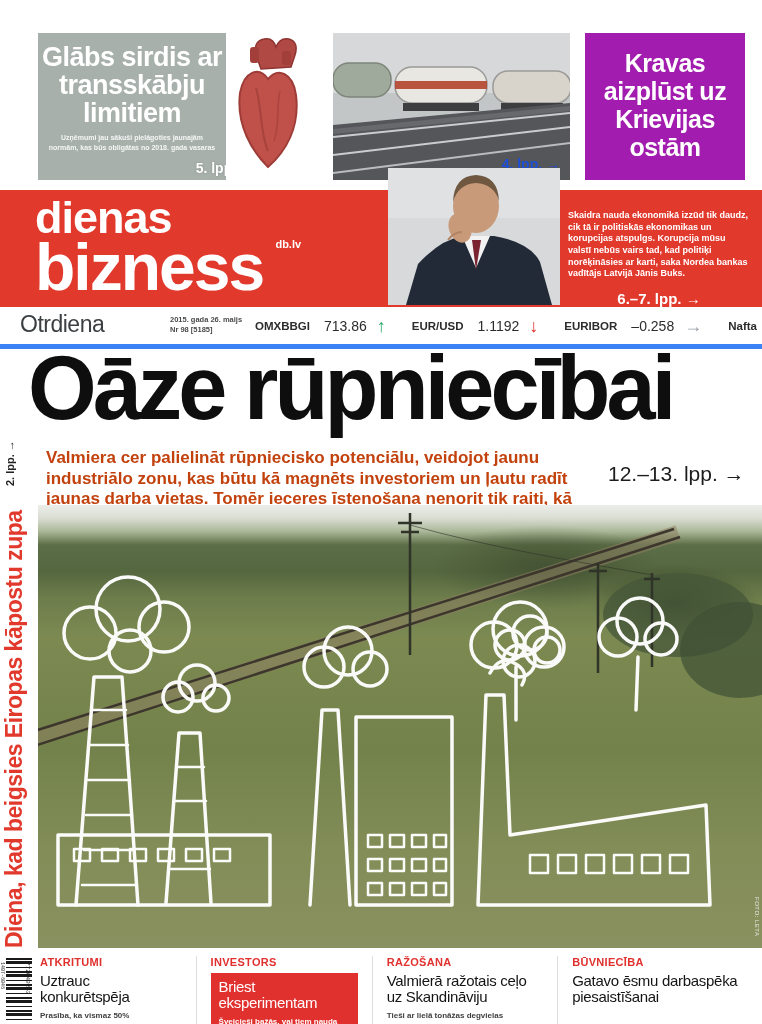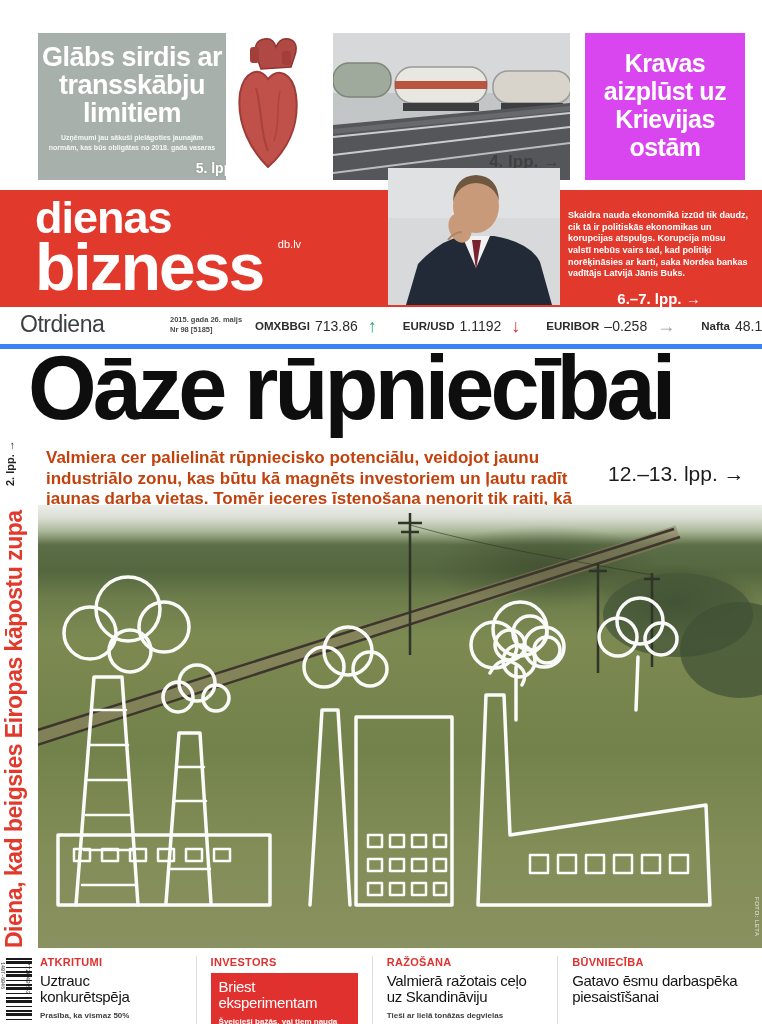--- a/index.html
+++ b/index.html
@@ -6,42 +6,42 @@
   body{width:762px;height:1024px;background:#fff;font-family:"Liberation Sans",sans-serif;overflow:hidden;}
   .page{position:relative;width:762px;height:1024px;background:#fff;overflow:hidden;}
 
   
   .teaser-left{position:absolute;left:38px;top:33px;width:188px;height:147px;background:#a8b0ac;color:#fff;text-align:center;}
   .teaser-left .t-title{font-size:27px;font-weight:bold;line-height:1.04;letter-spacing:-0.5px;padding-top:10px;}
   .teaser-left .t-sub{font-size:7px;font-weight:bold;line-height:1.4;margin-top:6px;padding:0 8px;color:#f4f6f5;}
   .teaser-left .t-page{position:absolute;right:-28px;bottom:4px;font-size:14px;font-weight:bold;color:#fff;text-shadow:0 0 2px rgba(120,130,125,.8);}
   .heart-zone{position:absolute;left:226px;top:33px;width:84px;height:147px;background:#fff;}
   .teaser-photo{position:absolute;left:333px;top:33px;width:237px;height:147px;overflow:hidden;}
-  .teaser-photo .t-page{position:absolute;right:10px;bottom:8px;font-size:17px;font-weight:bold;color:#404040;}
-  .teaser-right{position:absolute;left:585px;top:33px;width:160px;height:147px;background:#d946ef;color:#fff;text-align:center;}
+  .teaser-photo .t-page{position:absolute;right:10px;bottom:8px;font-size:14px;font-weight:bold;color:#1d4ed8;}
+  .teaser-right{position:absolute;left:585px;top:33px;width:160px;height:147px;background:#a21caf;color:#fff;text-align:center;}
   .teaser-right .t-title{font-size:25px;font-weight:bold;line-height:1.12;letter-spacing:-0.5px;padding-top:16px;}
 
   
   .masthead{position:absolute;left:0;top:190px;width:762px;height:117px;background:#e2392d;border-bottom:3px solid #7f1d1d;}
   .logo{position:absolute;left:35px;top:8px;color:#fff;line-height:.88;}
   .logo .l1{font-size:45px;font-weight:800;letter-spacing:-1px;}
   .logo .l2{font-size:66px;font-weight:800;letter-spacing:-2px;position:relative;}
-  .logo .dblv{position:absolute;right:-38px;top:2px;font-size:11px;font-weight:normal;letter-spacing:0;text-align:center;}
+  .logo .dblv{position:absolute;right:-38px;top:2px;font-size:11px;font-weight:bold;letter-spacing:0;text-align:center;}
   .mh-photo{position:absolute;left:388px;top:-22px;width:172px;height:137px;overflow:hidden;}
   .mh-quote{position:absolute;left:568px;top:20px;width:182px;color:#fff;}
   .mh-quote .q{font-size:9px;font-weight:bold;line-height:1.3;}
   .mh-quote .q-page{text-align:center;font-size:15px;font-weight:bold;margin-top:10px;}
 
   
   .infobar{position:absolute;left:0;top:307px;width:762px;height:37px;background:#fff;border-bottom:5px solid #3b82f6;}
   .day{position:absolute;left:20px;top:4px;font-size:23px;color:#3c4043;letter-spacing:-0.5px;}
   .dateblock{position:absolute;left:170px;top:8px;font-size:7.5px;color:#4a4a4a;line-height:1.35;font-weight:bold;}
   .markets{position:absolute;left:255px;top:0;height:37px;display:flex;align-items:center;gap:0;}
   .mkt{display:flex;align-items:center;margin-right:26px;white-space:nowrap;}
-  .mkt .lbl{font-size:11.5px;font-weight:bold;color:#2c2c2c;margin-right:5px;}
+  .mkt .lbl{font-size:11.5px;font-weight:bold;color:#2c2c2c;margin-right:14px;}
   .mkt .val{font-size:14px;font-weight:normal;color:#2c2c2c;text-align:center;}
   .mkt .arr{font-size:18px;font-weight:bold;margin-left:10px;line-height:1;}
 
   
   .headline{position:absolute;left:28px;top:342px;width:740px;font-size:91px;font-weight:800;color:#0e0e0e;letter-spacing:-4px;line-height:1;transform:scaleX(.97);transform-origin:left center;white-space:nowrap;}
   .standfirst{position:absolute;left:46px;top:448px;width:545px;font-size:17px;font-weight:bold;color:#c2410c;line-height:1.22;}
   .lead-page{position:absolute;left:608px;top:462px;font-size:21px;color:#1d1d1d;font-weight:normal;}
 
   
   .vert-page{position:absolute;left:4px;top:420px;height:66px;writing-mode:vertical-rl;transform:rotate(180deg);font-size:11px;font-weight:bold;color:#222;}

